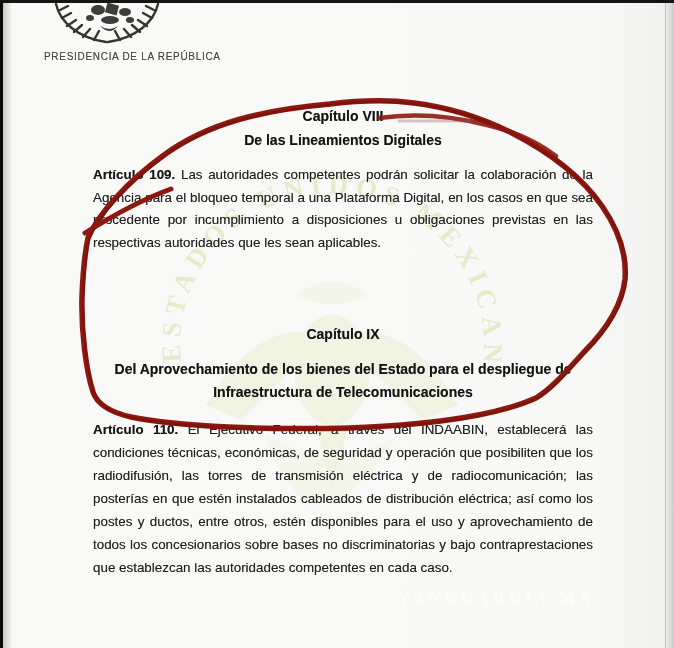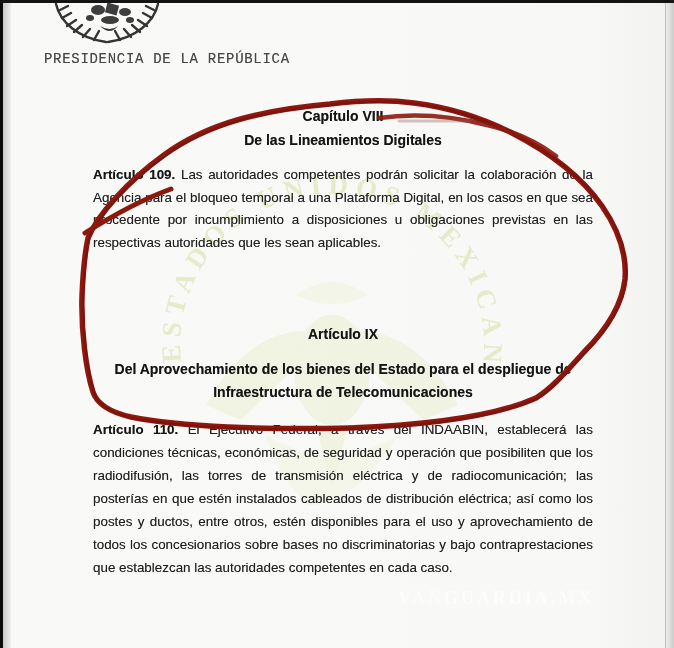--- a/index.html
+++ b/index.html
@@ -11,23 +11,22 @@
   .page{position:absolute;inset:0;background:linear-gradient(to right,#f9f9f7 0%,#f8f8f6 88%,#f1f1ef 100%);}
   
   .edge-top{position:absolute;left:0;top:0;width:674px;height:3px;background:#141414;z-index:30;}
   .edge-left-black{position:absolute;left:0;top:0;width:3px;height:648px;background:#0b0b0b;z-index:30;}
   .edge-left-grey{position:absolute;left:3px;top:0;width:8px;height:648px;background:linear-gradient(to right,#c9c9c8,#efefee);z-index:29;}
   .edge-right{position:absolute;left:665px;top:0;width:9px;height:648px;background:linear-gradient(to right,#ededec,#c6c6c5);border-left:1px solid #bfbfbe;z-index:29;}
   
   .emblem{position:absolute;left:50px;top:2px;width:114px;height:44px;z-index:3;}
   .letterhead-text{
     position:absolute;left:44px;top:51px;z-index:3;
-    font-size:14px;letter-spacing:.7px;color:#474747;
+    font-size:10px;letter-spacing:.7px;color:#474747;
     text-shadow:0 0 .6px rgba(70,70,70,.55);
-    font-family:Liberation Mono, monospace;
   }
   
   .doc{position:absolute;left:93px;width:500px;z-index:2;color:#1f1f1f;
        text-shadow:0 0 .5px rgba(30,30,30,.5);}
   .heading{font-weight:700;font-size:14px;text-align:center;color:#141414;}
   .line{font-size:13.4px;text-align:justify;text-align-last:justify;}
   .line.last{text-align-last:left;}
   .lh226 .line{line-height:22.6px;}
   .lh23 .line{line-height:23px;}
   .cap8{top:104px;line-height:24px;}
@@ -97,21 +96,21 @@
 
   <div class="doc art109 lh226">
     <div class="line"><b>Artículo 109.</b> <span>Las autoridades competentes podrán solicitar la colaboración de la</span></div>
     <div class="line">Agencia para el bloqueo temporal a una Plataforma Digital, en los casos en que sea</div>
     <div class="line">procedente por incumplimiento a disposiciones u obligaciones previstas en las</div>
     <div class="line last">respectivas autoridades que les sean aplicables.</div>
   </div>
 
 
   <div class="doc cap9-title">
-    <div class="heading">Artículo IX</div>
+    <div class="heading">Capítulo IX</div>
   </div>
   <div class="doc cap9-sub">
     <div class="heading">Del Aprovechamiento de los bienes del Estado para el despliegue de</div>
     <div class="heading">Infraestructura de Telecomunicaciones</div>
   </div>
 
   <div class="doc art110 lh23">
     <div class="line"><b>Artículo 110.</b> <span>El Ejecutivo Federal, a través del INDAABIN, establecerá las</span></div>
     <div class="line">condiciones técnicas, económicas, de seguridad y operación que posibiliten que los</div>
     <div class="line">radiodifusión, las torres de transmisión eléctrica y de radiocomunicación; las</div>

